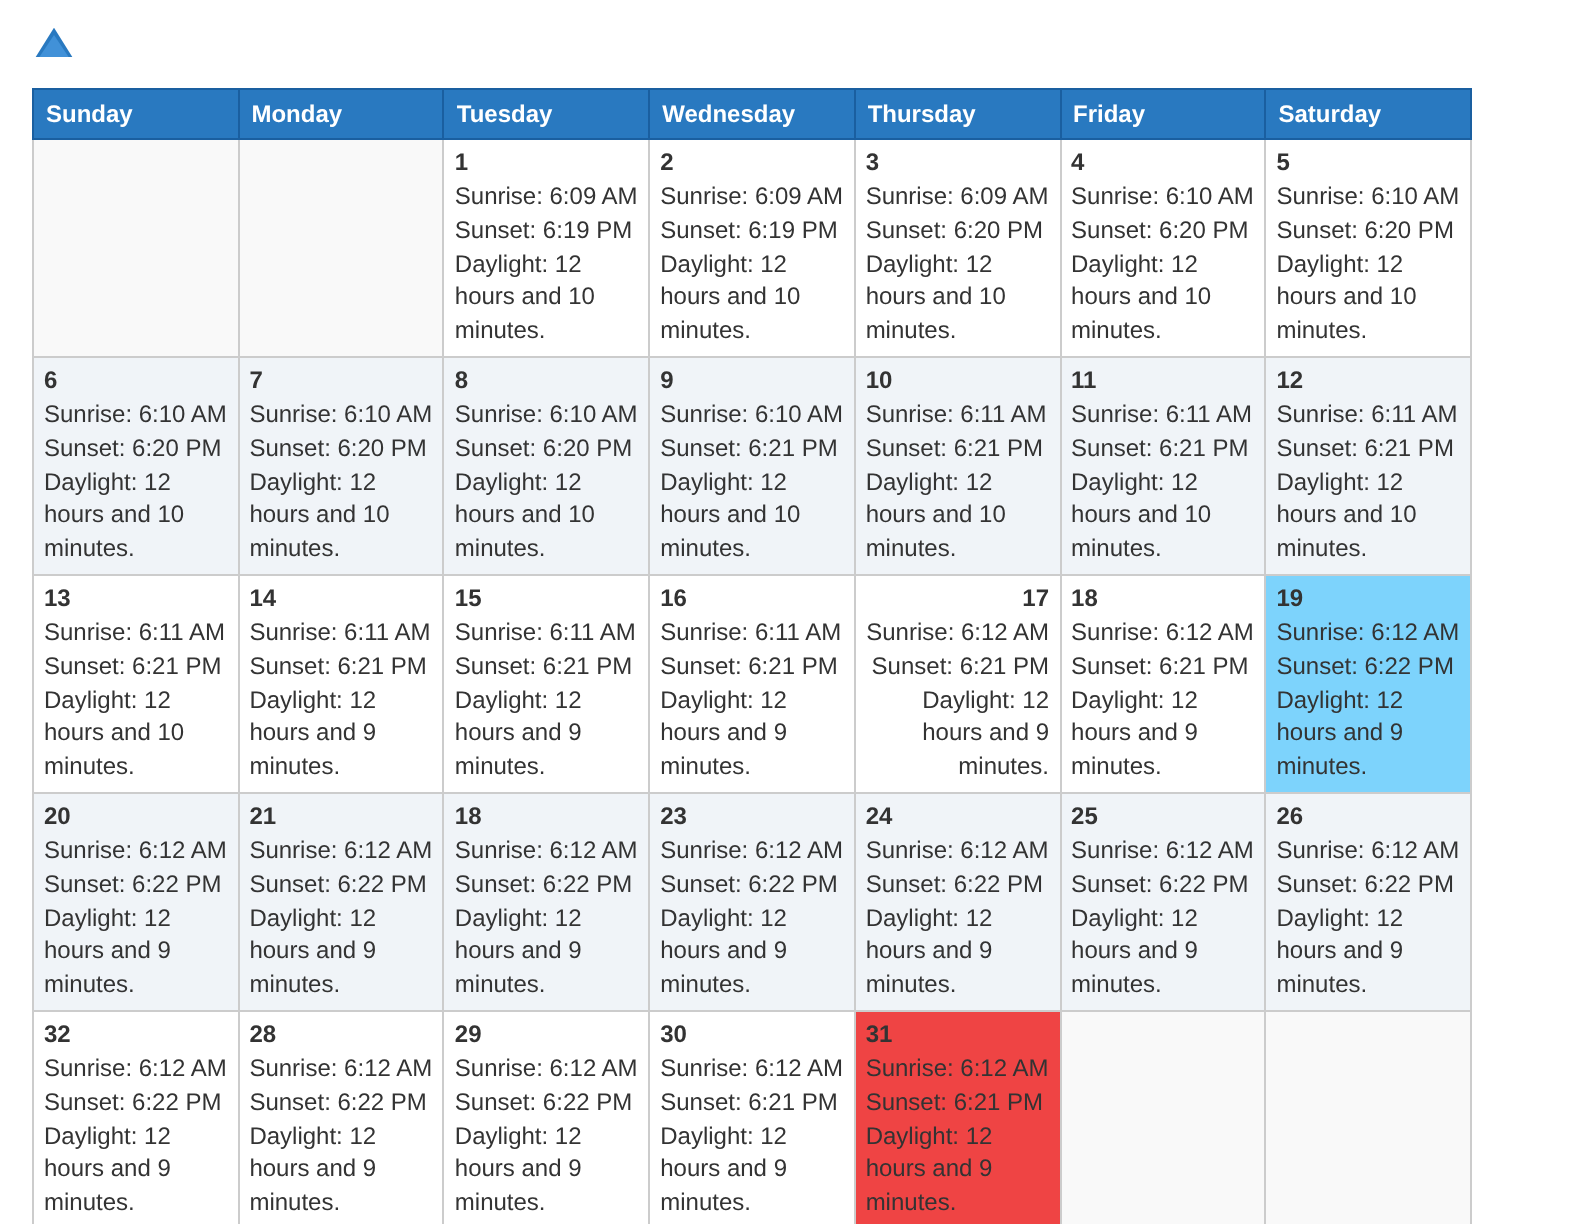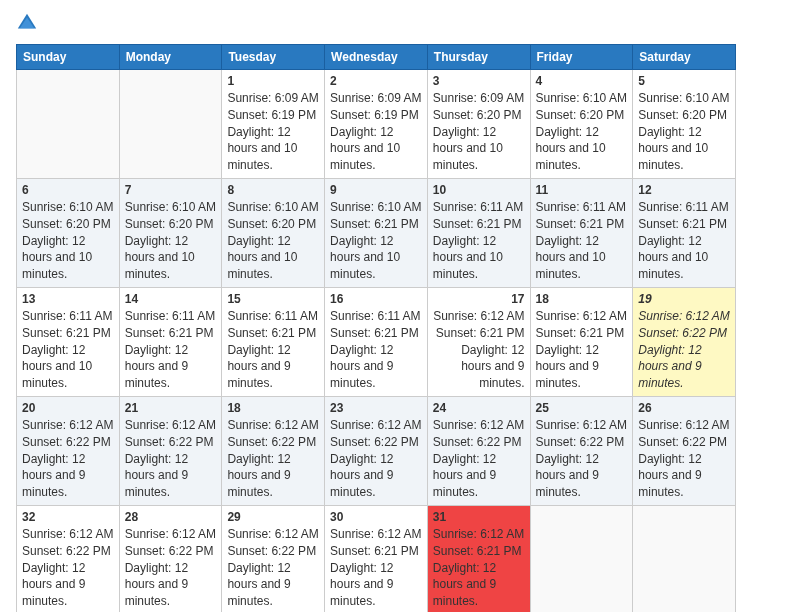--- a/index.html
+++ b/index.html
@@ -200,21 +200,21 @@
             <div class="day-info">Sunrise: 6:11 AM<br>Sunset: 6:21 PM<br>Daylight: 12 hours and 9 minutes.</div>
           </td>
           <td style="background: rgb(255, 255, 255); text-align: right;">
             <span class="day-number">17</span>
             <div class="day-info">Sunrise: 6:12 AM<br>Sunset: 6:21 PM<br>Daylight: 12 hours and 9 minutes.</div>
           </td>
           <td style="background: rgb(255, 255, 255);">
             <span class="day-number">18</span>
             <div class="day-info">Sunrise: 6:12 AM<br>Sunset: 6:21 PM<br>Daylight: 12 hours and 9 minutes.</div>
           </td>
-          <td style="background: #fef9c3; font-style: italic;">
+          <td style="background: #7dd3fc;">
             <span class="day-number">19</span>
             <div class="day-info">Sunrise: 6:12 AM<br>Sunset: 6:22 PM<br>Daylight: 12 hours and 9 minutes.</div>
           </td>
         </tr>
         <tr>
           <td style="background: rgb(240, 244, 248);">
             <span class="day-number">20</span>
             <div class="day-info">Sunrise: 6:12 AM<br>Sunset: 6:22 PM<br>Daylight: 12 hours and 9 minutes.</div>
           </td>
           <td style="background: rgb(240, 244, 248);">

